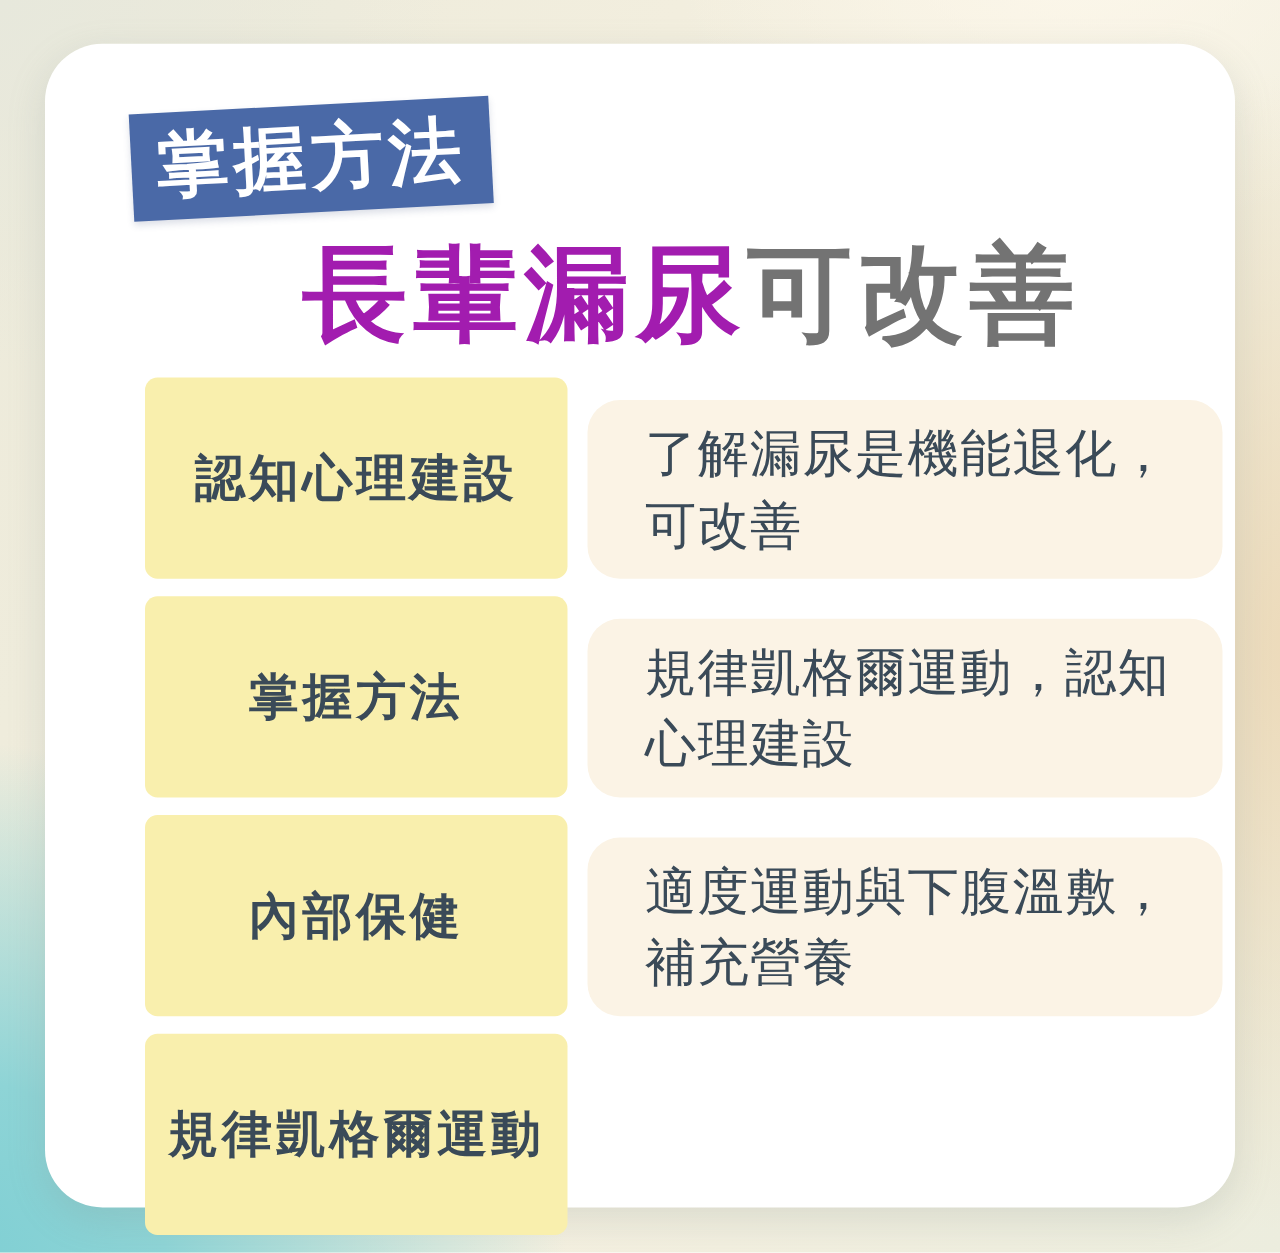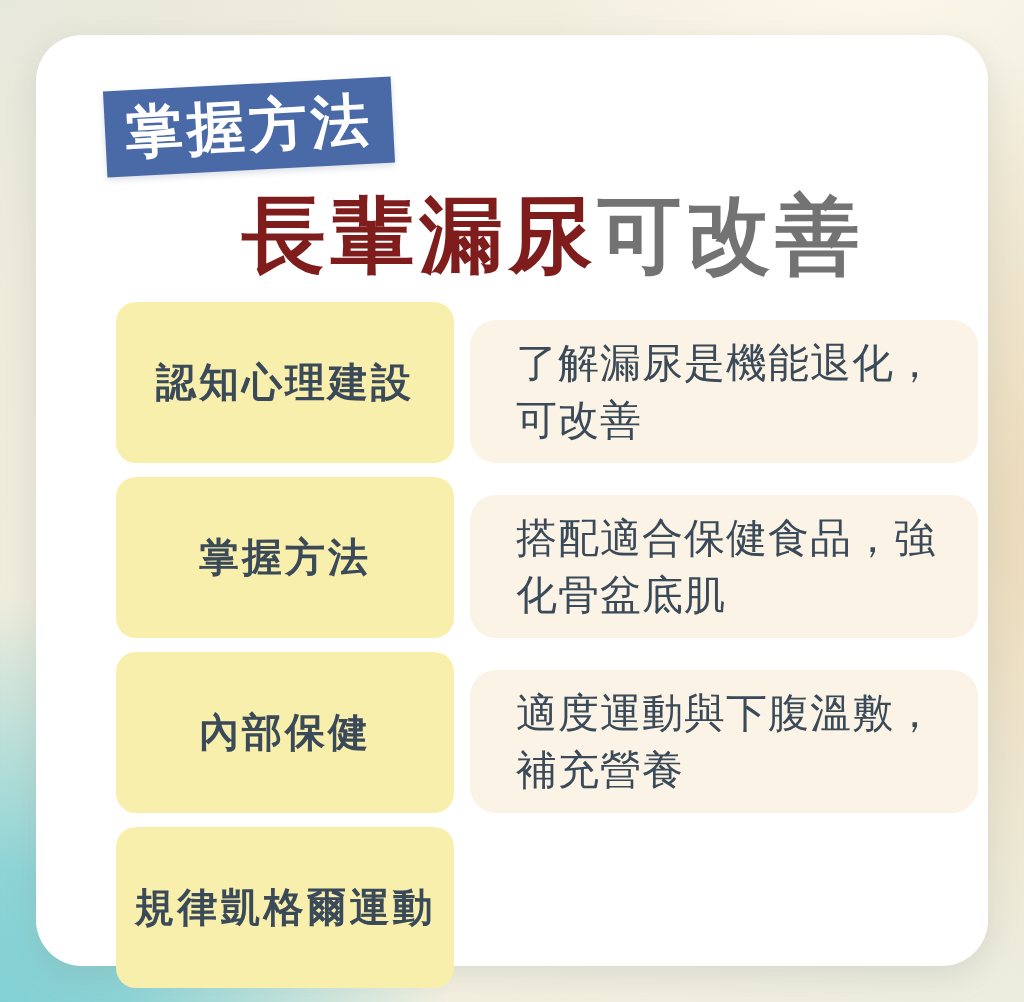--- a/index.html
+++ b/index.html
@@ -60,41 +60,41 @@
     width: 952px;
     margin: 0;
     text-align: center;
     text-indent: 10px;
     font-size: 84px;
     font-weight: 800;
     letter-spacing: 5px;
     line-height: 1.15;
     white-space: nowrap;
   }
-  .title .t-light { color: #7f1d1d; }
+  .title .t-light { color: #a21caf; }
   .title .t-dark  { color: #737373; }
   .rows {
     position: absolute;
     left: 80px;
     top: 267px;
     width: 862px;
     display: flex;
     flex-direction: column;
     gap: 14px;
   }
   .row {
     display: flex;
     gap: 16px;
     height: 161px;
   }
   .label-box {
     width: 338px;
     flex: 0 0 338px;
     background: #F9EFAD;
-    border-radius: 20px;
+    border-radius: 10px;
     display: flex;
     align-items: center;
     justify-content: center;
   }
   .label-box span {
     font-size: 40px;
     font-weight: 600;
     letter-spacing: 3px;
     color: #3A4A58;
     white-space: nowrap;
@@ -141,21 +141,21 @@
         <div class="desc-box">
           <span>了解漏尿是機能退化，可改善</span>
         </div>
       </div>
 
       <div class="row">
         <div class="label-box">
           <span>掌握方法</span>
         </div>
         <div class="desc-box">
-          <span>搭配適合保健食品，強化骨盆底肌</span>
+          <span>規律凱格爾運動，認知心理建設</span>
         </div>
       </div>
 
       <div class="row">
         <div class="label-box">
           <span>內部保健</span>
         </div>
         <div class="desc-box">
           <span>適度運動與下腹溫敷，補充營養</span>
         </div>

